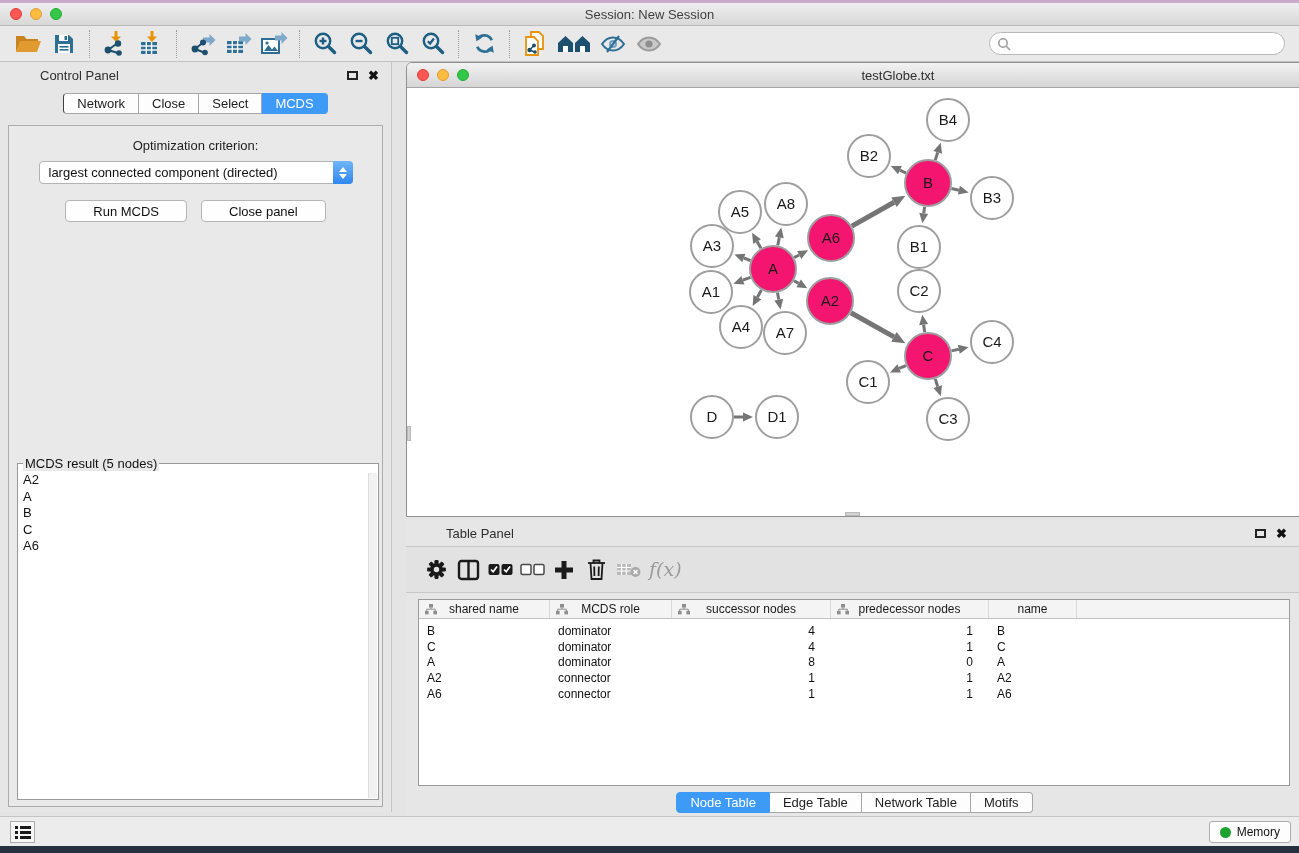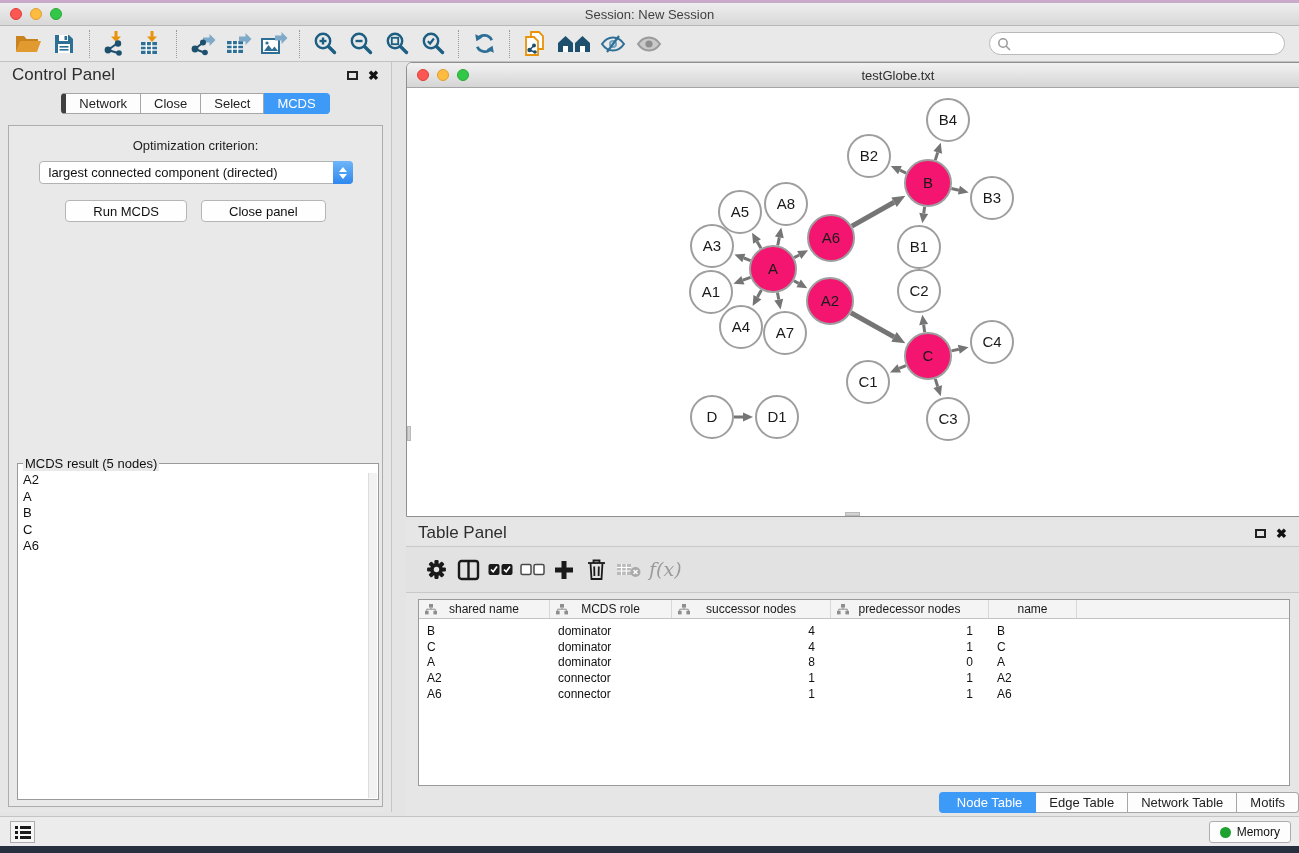--- a/index.html
+++ b/index.html
@@ -34,30 +34,30 @@
     margin-left:auto; margin-right:4px; width:296px; height:23px;
     background:#fff; border:1px solid #B9B9B9; border-radius:12px;
     display:flex; align-items:center; padding-left:7px;
   }
   
   #control-panel {
     position:absolute; left:0; top:62px; width:392px; height:750px;
     background:#E6E6E6; border-right:1px solid #C6C6C6;
   }
   .panel-header { height:26px; display:flex; align-items:center; padding:0 12px; }
-  .panel-header .ptitle { font-size:17px; color:#2E2E2E; }
+  .panel-header .ptitle { font-size:13px; color:#2E2E2E;margin-left:28px; }
   .panel-header .spacer { flex:1; }
   .float-ico { width:11px; height:9px; border:2px solid #222; margin-right:10px; }
   .close-ico { font-size:13px; font-weight:bold; color:#111; line-height:1; }
   .tabs-row { display:flex; justify-content:center; margin-top:5px; }
   .ui-tab {
     height:21px; padding:0 13px; font-size:13px; display:flex; align-items:center;
     background:#FDFDFD; border:1px solid #A6A6A6; border-left:none; color:#222; cursor:default;
   }
-  .ui-tab:first-child { border-left:5px solid #404040; border-radius:4px 0 0 4px; }
+  .ui-tab:first-child { border-left:1px solid #404040; border-radius:4px 0 0 4px; }
   .ui-tab:last-child { border-radius:0 4px 4px 0; }
   .ui-tab.active { background:#3E9AF7; border-color:#3E9AF7; color:#fff; }
   #cp-inner {
     position:absolute; left:8px; right:8px; top:63px; bottom:5px;
     background:#E9E9E9; border:1px solid #ADADAD;
   }
   #opt-label { text-align:center; margin-top:12px; font-size:13px; color:#1E1E1E; }
   #criterion {
     position:relative; margin:8px auto 16px auto; width:314px; height:23px;
     background:#fff; border:1px solid #B3B3B3; border-radius:4px;
@@ -110,21 +110,21 @@
     background:#fff; border:1px solid #9A9A9A; overflow:hidden;
   }
   #tbl-head { display:flex; height:19px; background:#F4F4F4; border-bottom:1px solid #C4C4C4; }
   .th { position:relative; display:flex; align-items:center; justify-content:center; font-size:12px; color:#1A1A1A; border-right:1px solid #D8D8D8; }
   .th .col-ico { position:absolute; left:6px; top:4px; }
   #tbl-body { padding-top:4px; }
   .tr { display:flex; height:15.8px; align-items:center; font-size:12px; color:#111; }
   .td { overflow:hidden; white-space:nowrap; }
   .td.left { padding-left:8px; text-align:left; }
   .td.right { padding-right:16px; text-align:right; }
-  #tp-tabs { position:absolute; left:4px; right:0; bottom:3px; display:flex; justify-content:flex-end; }
+  #tp-tabs { position:absolute; left:4px; right:0; bottom:3px; display:flex; justify-content:center; }
   
   #status-bar {
     position:absolute; left:0; right:0; top:816px; height:30px;
     background:#ECECEC; border-top:1px solid #C4C4C4;
   }
   #list-btn {
     position:absolute; left:10px; top:4px; width:25px; height:22px;
     background:#F6F6F6; border:1px solid #ADADAD; display:flex; align-items:center; justify-content:center;
   }
   #memory-btn {

